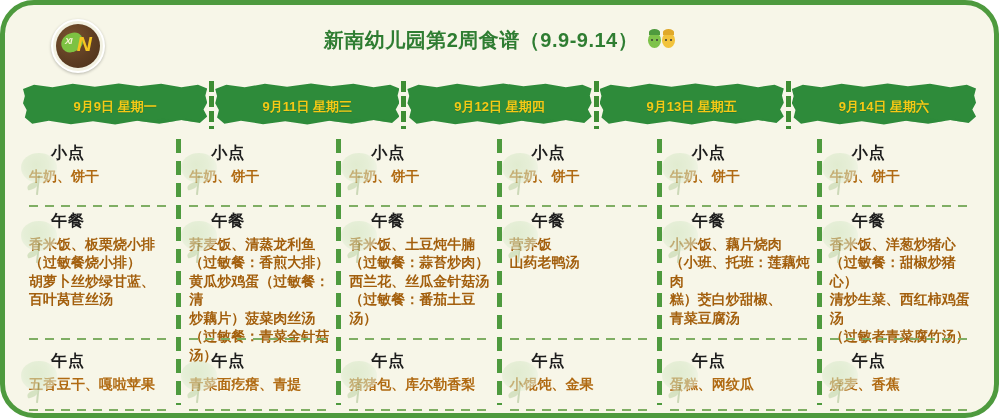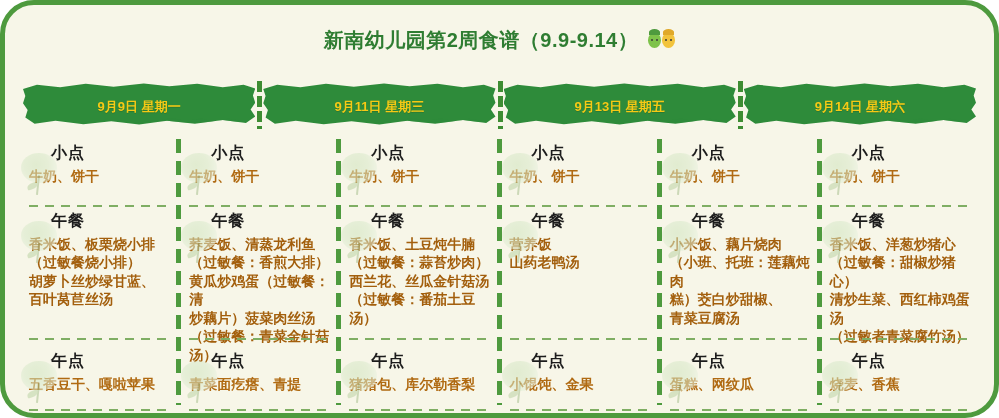--- a/index.html
+++ b/index.html
@@ -213,20 +213,27 @@
     border-radius: 60% 10% 60% 10%;
     transform: rotate(-18deg);
   }
 </style>
 </head>
 <body>
 
 <div id="poster">
 
   <div id="header">
+    <div id="logo">
+      <div class="ring">
+        <div class="blob"></div>
+        <span class="xi">XI</span>
+        <span class="n">N</span>
+      </div>
+    </div>
     <div id="title-wrap">
       <div id="title">新南幼儿园第2周食谱（9.9-9.14）</div>
       <div id="title-emoji">
         <span class="face g">
           <span class="hat"></span>
           <span class="eye l"></span>
           <span class="eye r"></span>
         </span>
         <span class="face y">
           <span class="hat"></span>
@@ -243,20 +250,25 @@
       <span class="day-label">9月9日 星期一</span>
       <div class="day-sep"></div>
     </div>
     <div class="day-cell">
       <div class="brush"></div>
       <span class="day-label">9月11日 星期三</span>
       <div class="day-sep"></div>
     </div>
     <div class="day-cell">
       <div class="brush"></div>
+      <span class="day-label">9月12日 星期四</span>
+      <div class="day-sep"></div>
+    </div>
+    <div class="day-cell">
+      <div class="brush"></div>
       <span class="day-label">9月13日 星期五</span>
       <div class="day-sep"></div>
     </div>
     <div class="day-cell">
       <div class="brush"></div>
       <span class="day-label">9月14日 星期六</span>
     </div>
   </div>
 
   <div id="grid">

